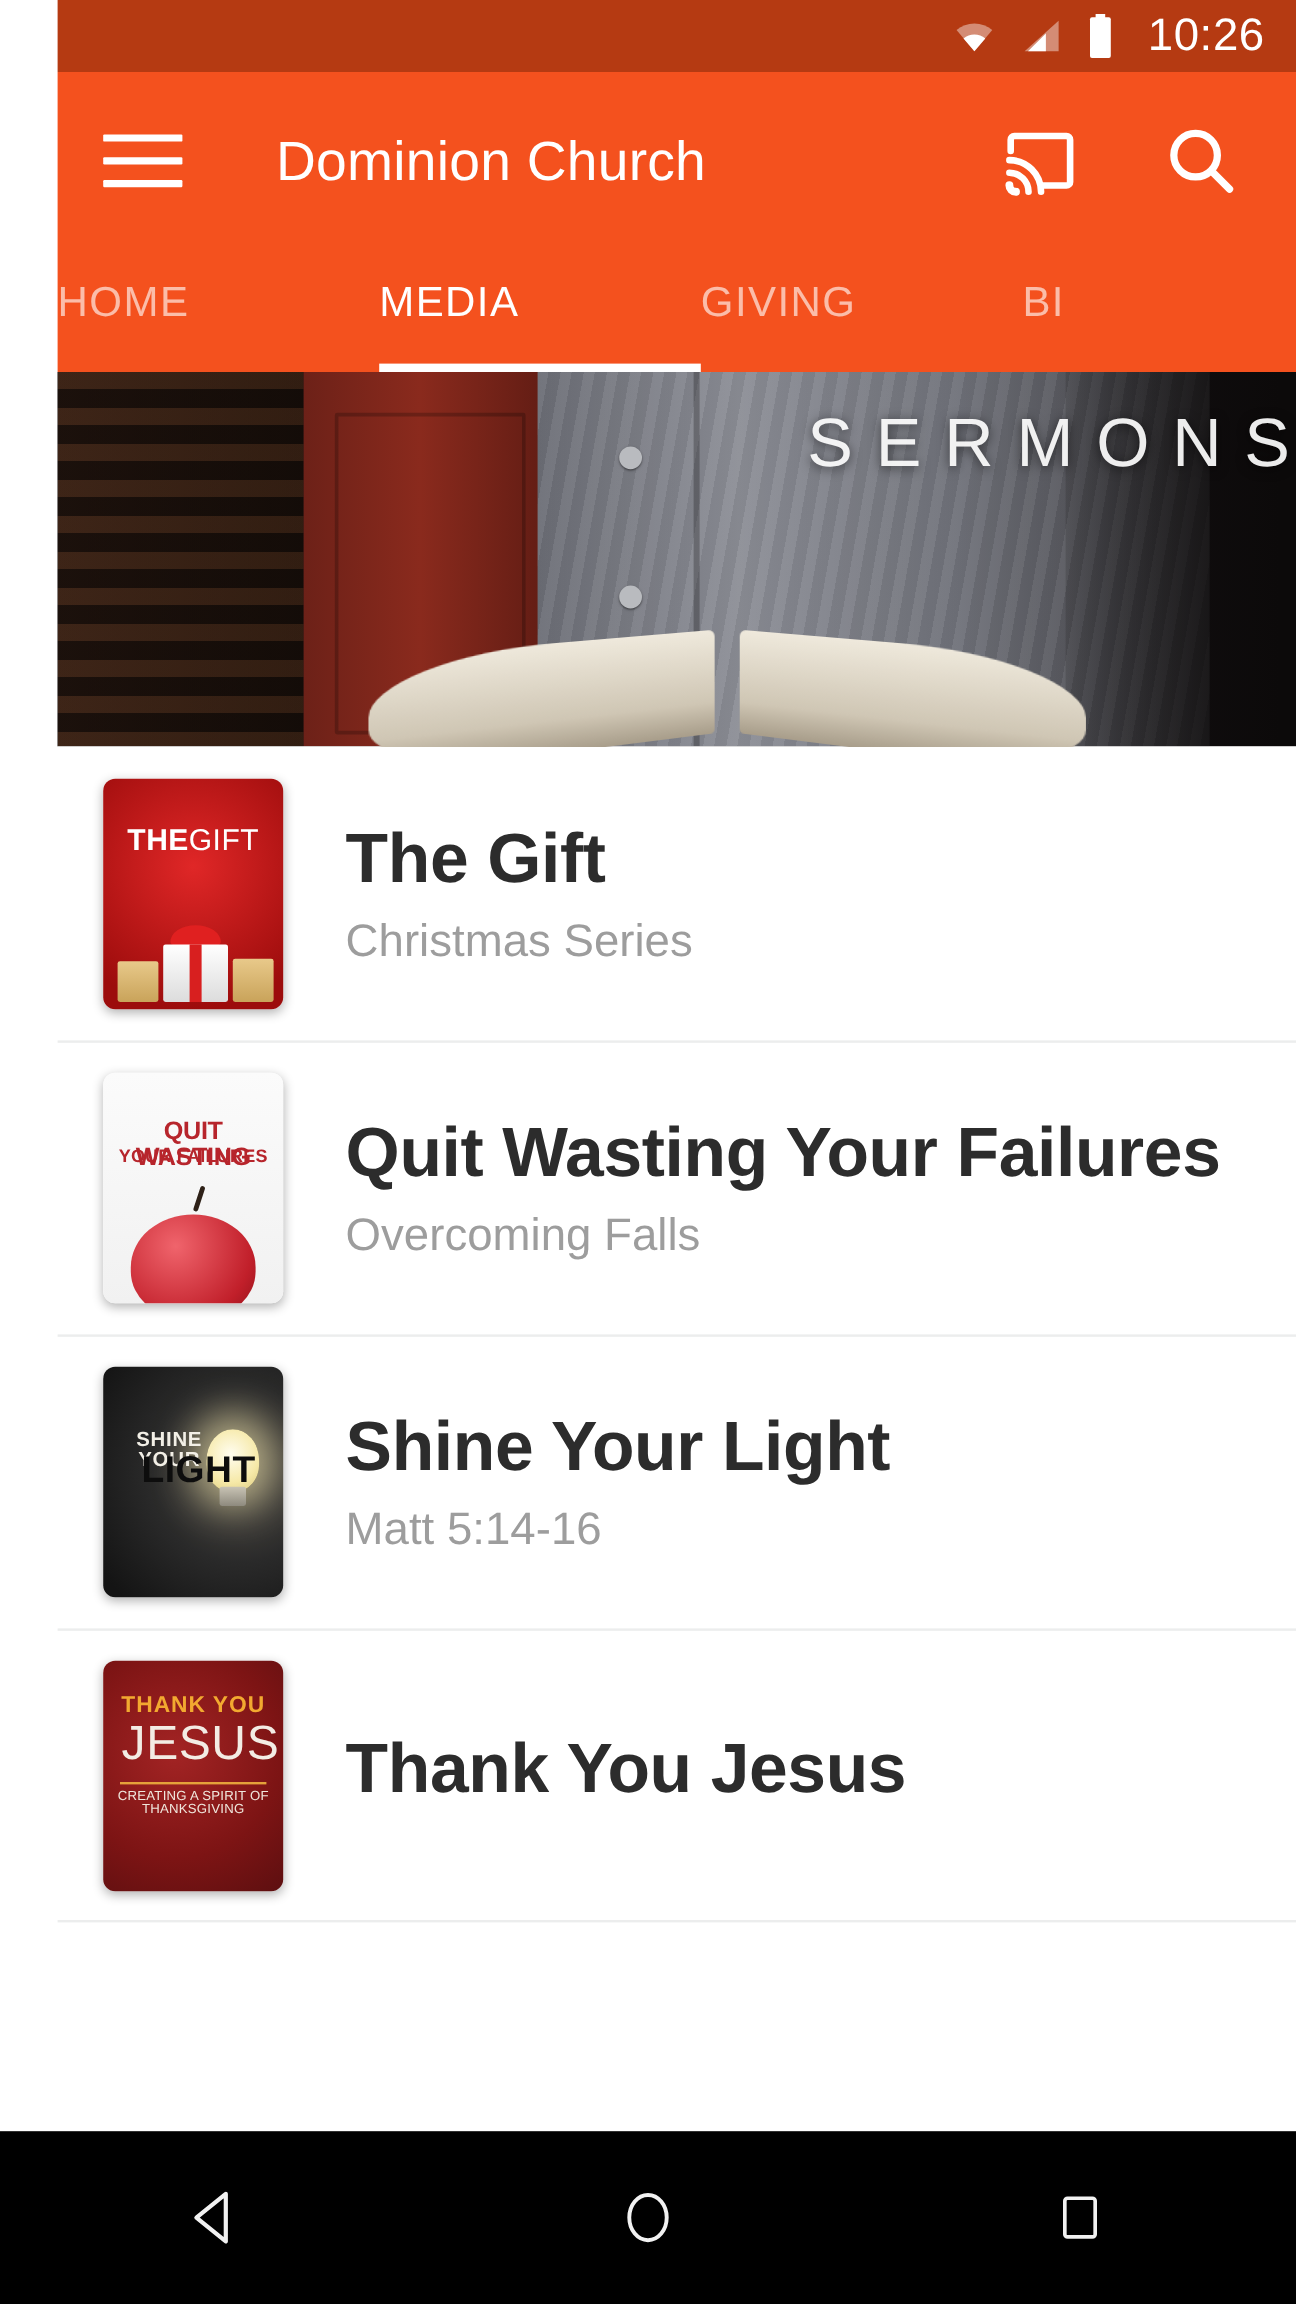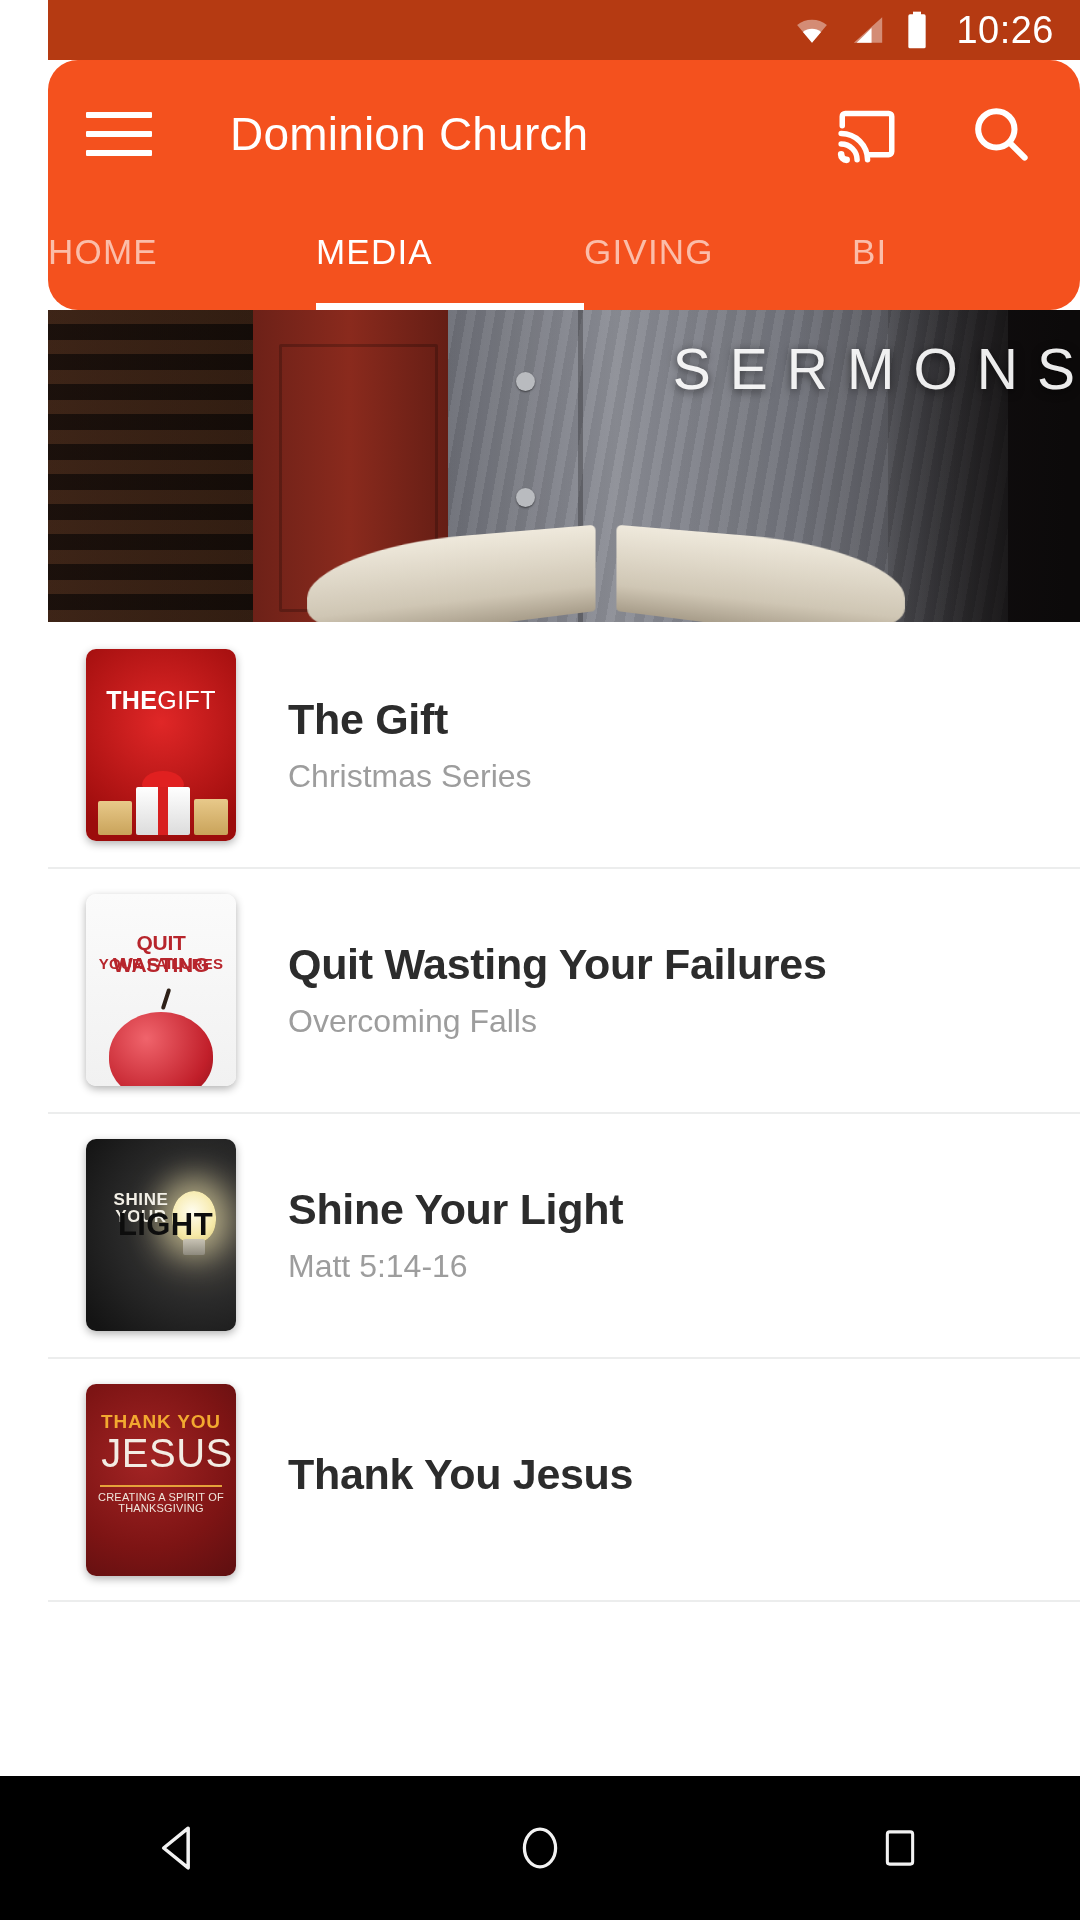--- a/index.html
+++ b/index.html
@@ -17,21 +17,21 @@
     display:flex; align-items:center; justify-content:flex-end;
     padding-right:26px; gap:14px;
   }
   .sb-icons{ display:flex; align-items:center; gap:16px; }
   .sb-time{
     color:#ffffff; font-size:38px; font-weight:400;
     letter-spacing:.5px; margin-left:12px; line-height:1;
   }
 
   
-  .appbar{ height:250px; background:#f4511e; position:relative;border-radius:30px; }
+  .appbar{ height:250px; background:#f4511e; position:relative; }
   .appbar-top{
     height:148px; display:flex; align-items:center;
     padding:0 34px;
   }
   .menu-btn{ width:74px; height:74px; display:flex; flex-direction:column;
              justify-content:center; gap:13px; cursor:pointer; padding:0 4px;}
   .menu-btn span{ display:block; height:6px; background:#fff; border-radius:1px; }
   .app-title{
     color:#ffffff; font-size:46px; font-weight:400; margin-left:74px;
     white-space:nowrap; letter-spacing:.2px;
@@ -133,25 +133,25 @@
     width:150px; height:192px; flex:0 0 150px; border-radius:10px;
     overflow:hidden; position:relative;
     box-shadow:0 3px 9px rgba(0,0,0,.30);
   }
   .thumb-text{
     position:absolute; left:0; right:0; text-align:center;
     font-weight:700; line-height:1.05;
   }
   .media-text{ margin-left:52px; min-width:0; }
   .media-title{
-    font-size:43px; font-weight:700; color:#2c2c2c; letter-spacing:-.3px;
+    font-size:58px; font-weight:700; color:#2c2c2c; letter-spacing:-.3px;
     white-space:nowrap; line-height:1.25;
   }
   .media-sub{
-    font-size:32px; font-weight:400; color:#9d9d9d; margin-top:10px;
+    font-size:38px; font-weight:400; color:#9d9d9d; margin-top:10px;
     white-space:nowrap; line-height:1.25;
   }
 
   
   .t-gift{ background:radial-gradient(circle at 50% 38%,#e02727,#9c0c0c 85%); }
   .t-gift .tg-label{ top:38px; font-size:25px; color:#fff; letter-spacing:.4px;}
   .t-gift .tg-label em{ font-style:normal; font-weight:400; }
   .t-gift .box{
     position:absolute; bottom:6px; border-radius:2px;
   }

